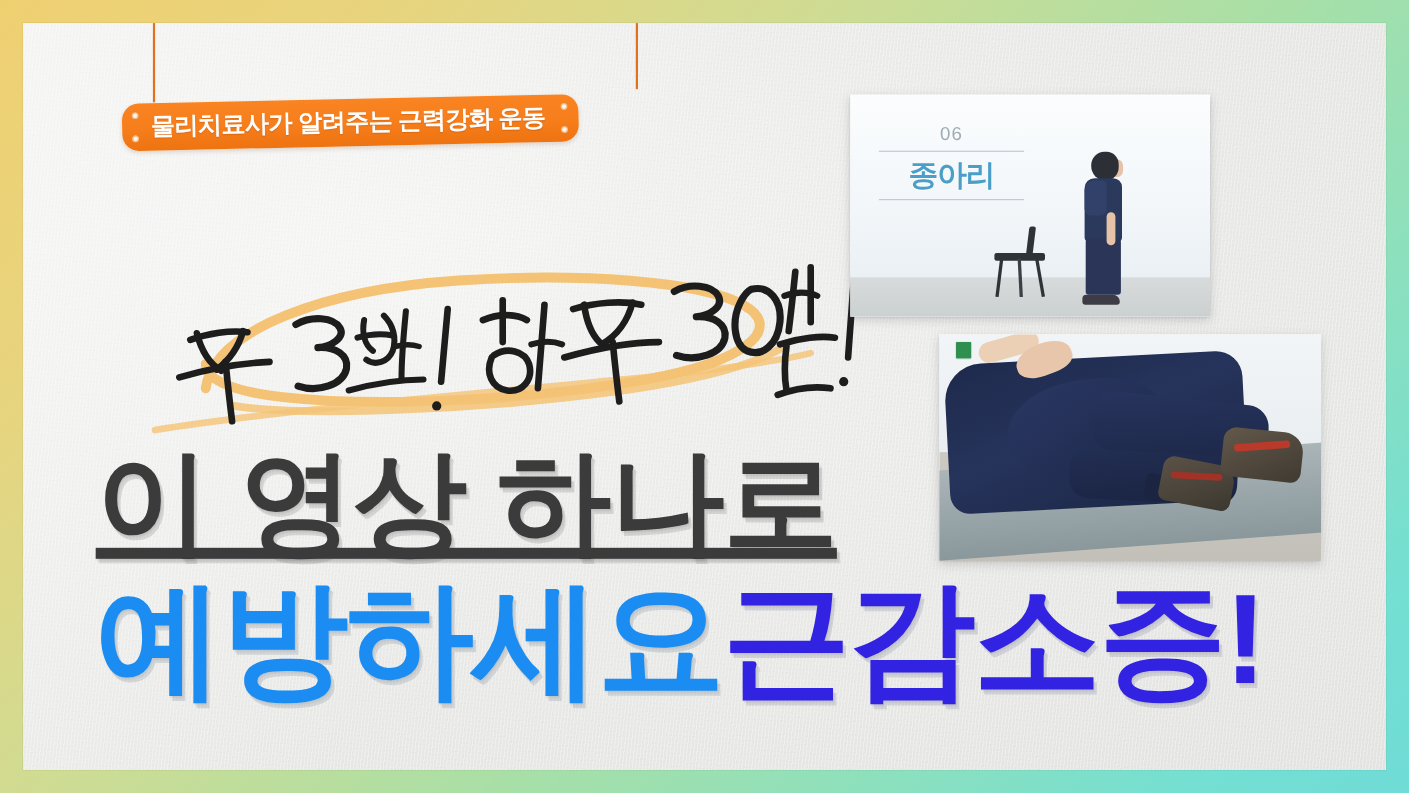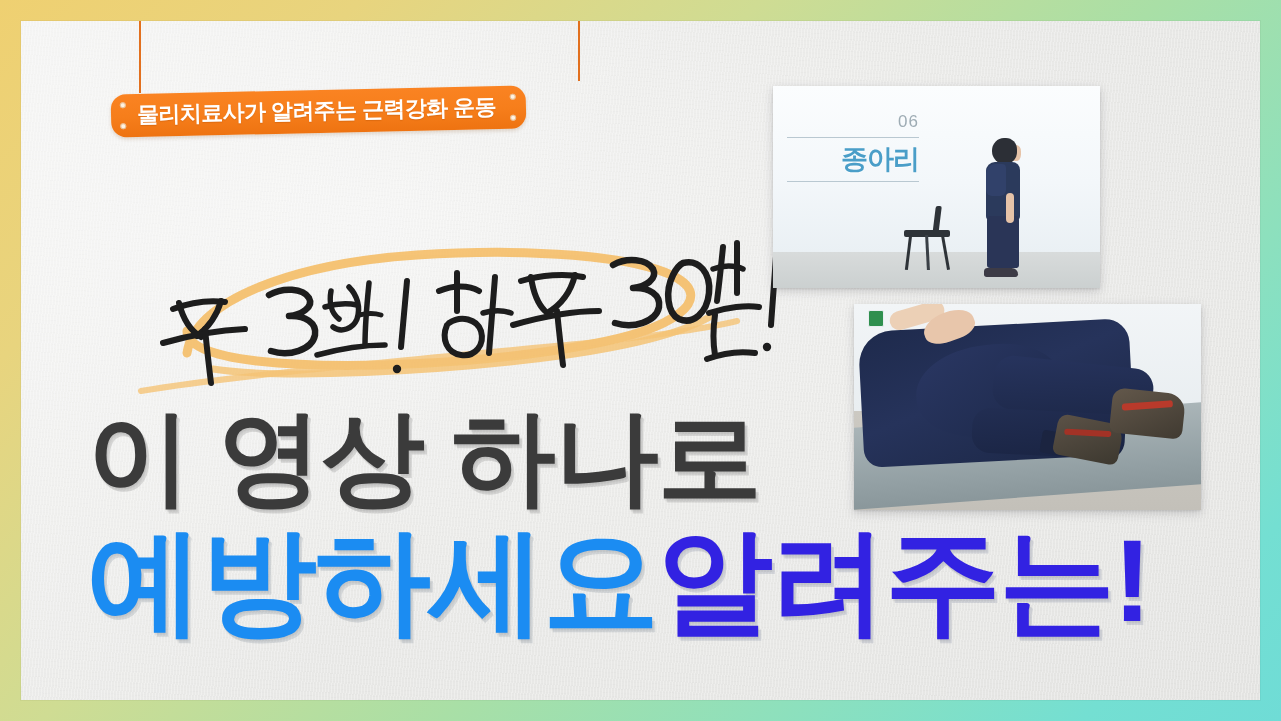--- a/index.html
+++ b/index.html
@@ -81,20 +81,21 @@
   
   #headline{position:absolute;left:66px;top:384px;z-index:3;}
 
   .line1{
     font-size:104px;font-weight:900;line-height:1.0;
     letter-spacing:-1px;white-space:nowrap;
     color:#3b3b3b;
     text-shadow:
       3px 4px 0px rgba(150,150,150,.30),
       1px 2px 2px rgba(0,0,0,.12);
+    text-decoration: underline;
   }
   .line2{
     margin-top:14px;
     font-size:116px;font-weight:900;line-height:1.0;
     letter-spacing:-2px;white-space:nowrap;
   }
   .line2 .seg-a{
     color:#1b8cf2;
     text-shadow:
       3px 4px 0px rgba(150,160,170,.30),
@@ -120,21 +121,21 @@
 
   
   .studio-wall{
     position:absolute;left:0;top:0;right:0;height:82%;
     background:linear-gradient(180deg,#fbfdfe 0%,#f3f7fa 58%,#eaf0f4 100%);
   }
   .studio-floor{
     position:absolute;left:0;bottom:0;right:0;height:18%;
     background:linear-gradient(180deg,#d8dbdb 0%,#cbd0d0 100%);
   }
-  .ph-label{position:absolute;left:14px;top:26px;width:132px;text-align:right;}
+  .ph-label{position:absolute;left:26px;top:26px;width:132px;text-align:center;}
   .ph-label .num{
     font-size:17px;color:#9eacb4;letter-spacing:1px;font-weight:400;
     padding-bottom:3px;
   }
   .ph-rule{height:1px;background:#b9c8d1;margin:2px 0 6px;}
   .ph-rule.bot{margin:6px 0 0;}
   .ph-label .k1,.ph-label .k2{
     font-size:27px;font-weight:800;color:#4a9ec8;line-height:1.14;
     letter-spacing:-1px;
     text-shadow:0 1px 0 rgba(255,255,255,.8);
@@ -291,21 +292,21 @@
 
           <path d="M660,40 C658,70 656,98 654,122" stroke-width="6"></path>
           <circle cx="650" cy="144" r="4.2" fill="#1d1d1d" stroke="none"></circle>
         </g>
       </svg>
     </div>
 
     <div id="headline">
       <div class="line1">이 영상 하나로</div>
       <div class="line2">
-        <span class="seg-a">예방하세요</span><span class="seg-b">알려주는!</span>
+        <span class="seg-a">예방하세요</span><span class="seg-b">근감소증!</span>
       </div>
     </div>
 
     <div class="photo" id="photo-top">
       <div class="ph-inner">
         <div class="studio-wall"></div>
         <div class="studio-floor"></div>
 
         <div class="ph-label">
           <div class="num">06</div>

